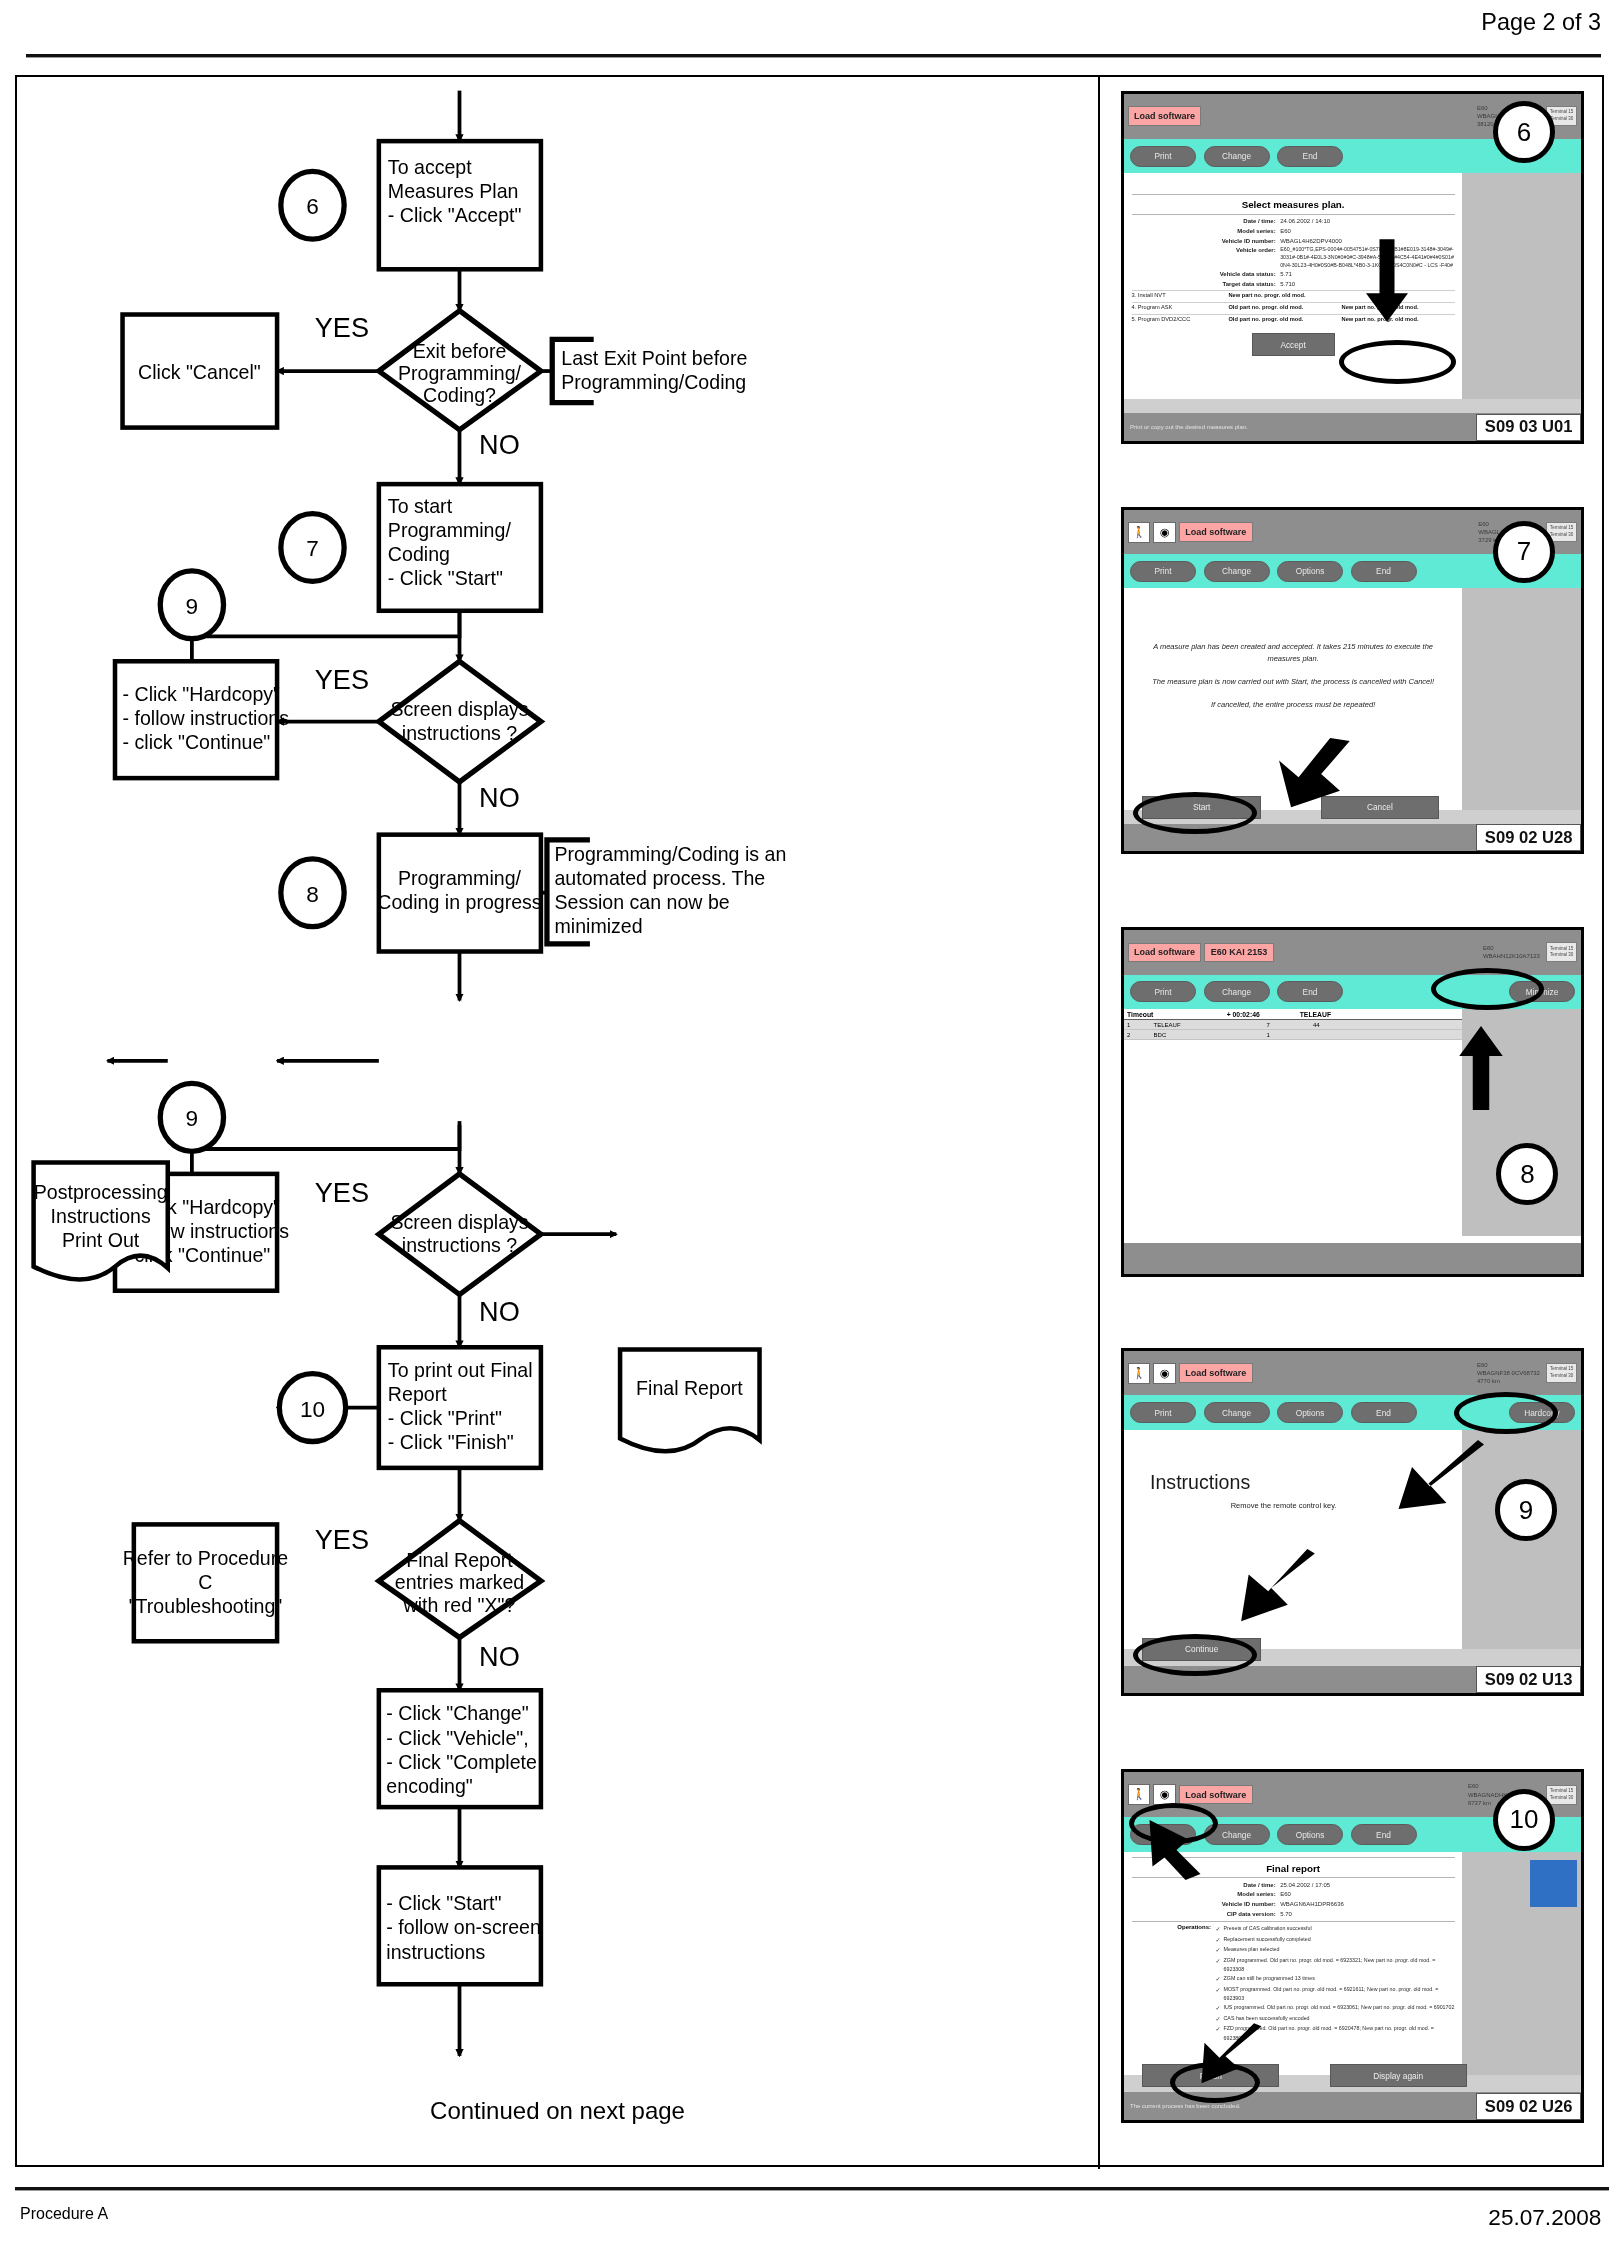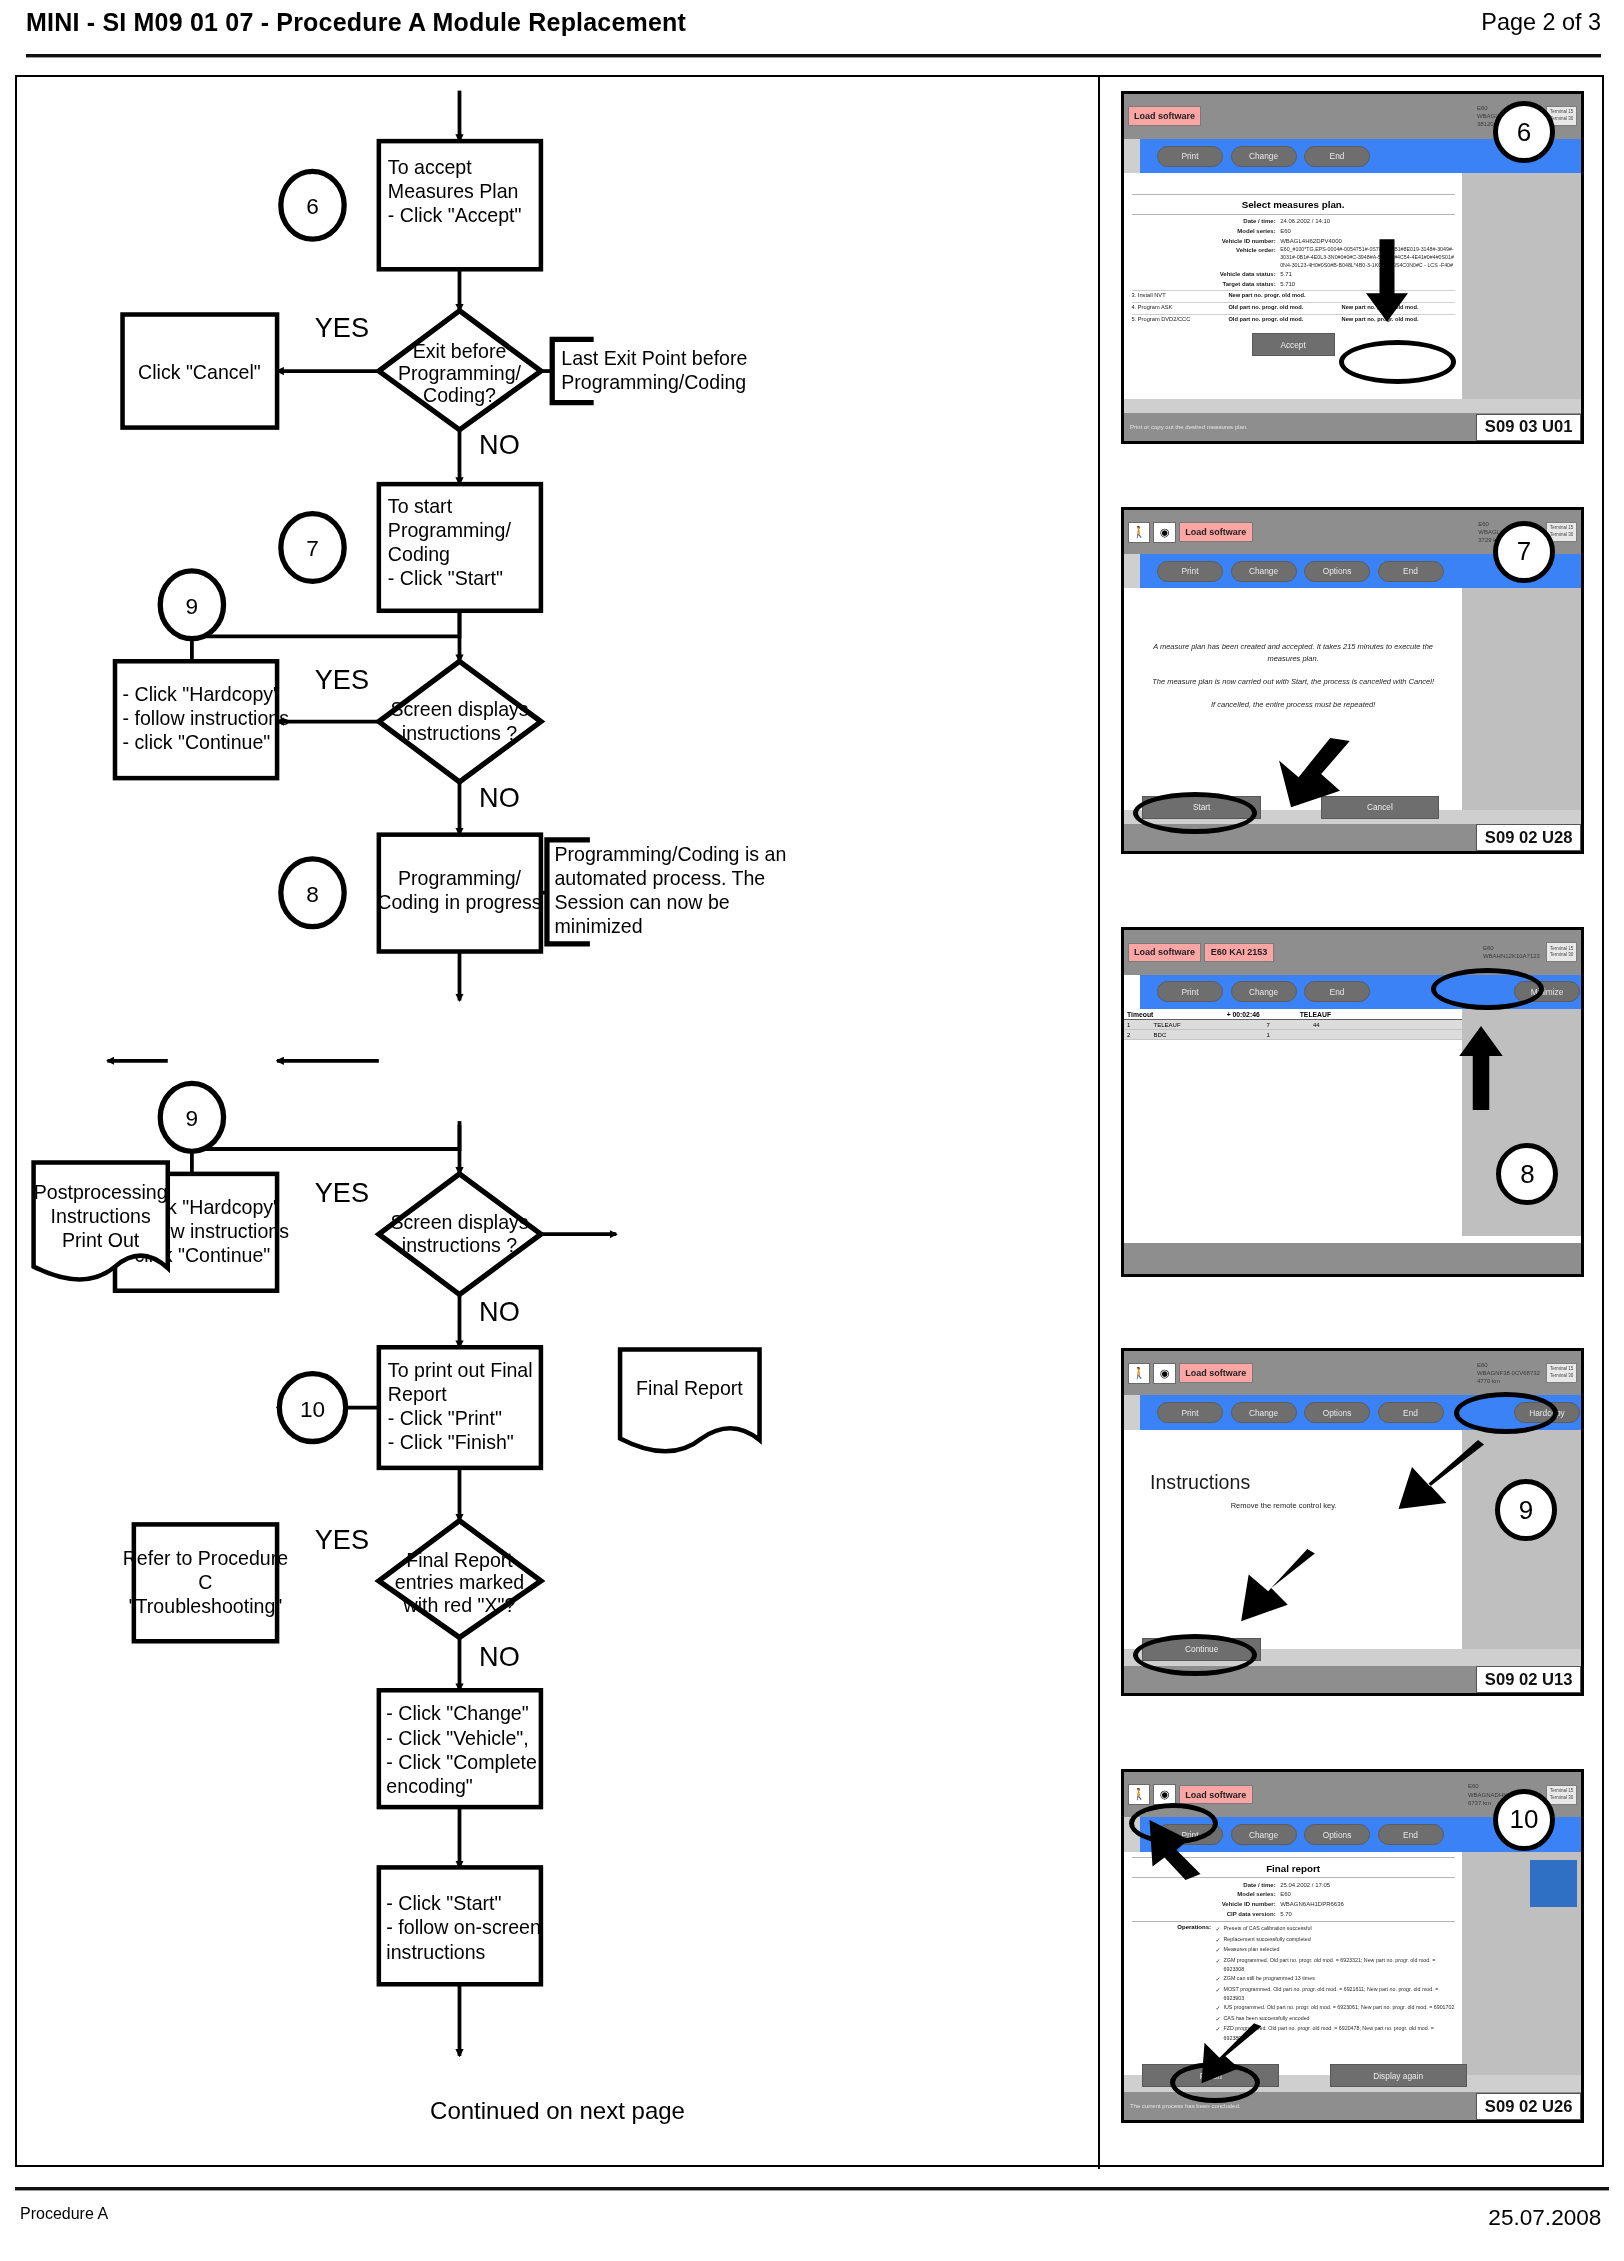--- a/index.html
+++ b/index.html
@@ -84,22 +84,22 @@
   .sw-vinblock {
     margin-left:auto; font-size:6px; color:#1c1c1c; line-height:1.35;
     text-align:left; padding-right:3px; opacity:.75;
   }
   .sw-statbox {
     background:#fff; border:0.8px solid #7a7a7a; font-size:4.5px;
     padding:2.3px 3px; color:#333; line-height:1.5; flex:0 0 auto; opacity:.8;
   }
 
   .sw-btnbar {
-    position:absolute; left:16px; width:100%; height:10%;
-    background:#3b82f6; display:flex; align-items:center; gap:7.5px; padding:0 17px;
+    position:absolute; left:0; width:100%; height:10%;
+    background:#5eead4; display:flex; align-items:center; gap:7.5px; padding:0 6px;
   }
   .sw-pill {
     background:#6e6e6e; color:#e8e8e8; font-size:8.3px;
     border-radius:19.6px; padding:4.5px 0; width:66px; text-align:center;
     border:0.8px solid #5b5b5b;
   }
   .sw-pill.right { margin-left:auto; }
 
   .sw-body { position:absolute; left:0; width:100%; background:#fff; }
   .sw-rightpane { position:absolute; right:0; background:#bfbfbf; }
@@ -158,21 +158,20 @@
     position:absolute; left:15px; top:2187px; width:1594px; height:3.8px;
     background:#111; border-bottom:1.5px solid #999;
   }
   #footer-left { position:absolute; left:20px; top:2205px; font-size:16px; }
   #footer-right { position:absolute; right:22.6px; top:2205px; font-size:22.6px;text-align:right; }
 </style>
 </head>
 <body>
 
 <div id="page-header">
-  <div id="header-title">MINI - SI M09 01 07 - Procedure A Module Replacement</div>
   <div id="header-page">Page 2 of 3</div>
 </div>
 <div id="header-rule"></div>
 
 <div id="content-frame">
   <div id="frame-divider"></div>
 
   <svg id="flowchart-svg" width="1081" height="2092" viewBox="0 0 1434 2775">
     <defs>
       <marker id="ah" markerWidth="11" markerHeight="11" refX="9" refY="5.5" orient="auto" markerUnits="userSpaceOnUse">

